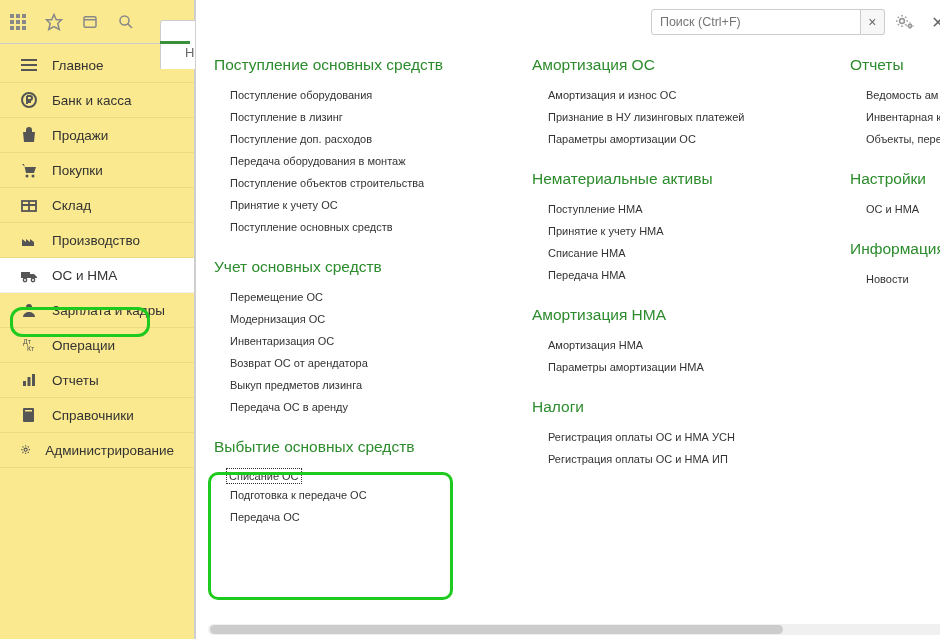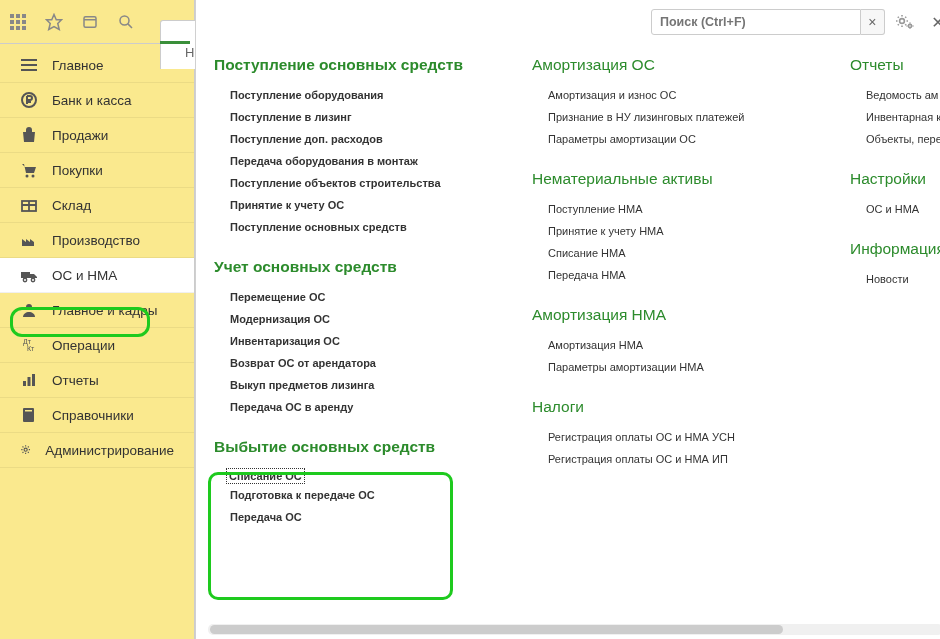--- a/index.html
+++ b/index.html
@@ -18,29 +18,29 @@
     .nav { display: flex; flex-direction: column; padding-top: 4px; }
     .nav-item { display: flex; align-items: center; height: 35px; padding: 0 20px; gap: 14px; cursor: pointer; color: #333; font-size: 13.5px; border-bottom: 1px solid rgba(0,0,0,0.06); }
     .nav-item .nav-icon { width: 18px; height: 18px; display: flex; align-items: center; justify-content: center; color: #555; }
     .nav-item.active { background: #fff; }
     .nav-highlight { position: absolute; border: 3px solid #1eca1e; border-radius: 12px; pointer-events:none; }
     .nav-highlight.item-os { left: 10px; top: 307px; width: 140px; height: 30px; }
     
     .content-panel { flex: 1; background: #fff; position: relative; display: flex; flex-direction: column; border-left: 1px solid #d0d0d0; }
     .panel-header { height: 44px; display: flex; align-items: center; justify-content: flex-end; padding: 0 12px; gap: 6px; }
     .search-box { display: flex; align-items: center; }
-    .search-input { width: 210px; height: 26px; border: 1px solid #ccc; border-radius: 3px 0 0 3px; padding: 0 8px; font-size: 12.5px; color: #999; outline: none; font-weight: bold; }
+    .search-input { width: 210px; height: 26px; border: 1px solid #ccc; border-radius: 3px 0 0 3px; padding: 0 8px; font-size: 12.5px; color: #999; outline: none; }
     .search-clear { width: 24px; height: 26px; border: 1px solid #ccc; border-left: none; border-radius: 0 3px 3px 0; background: #f7f7f7; display: flex; align-items: center; justify-content: center; cursor: pointer; font-size: 14px; color: #666; }
     .gear-btn { width: 28px; height: 26px; display: flex; align-items: center; justify-content: center; color: #999; cursor: pointer; }
     .close-btn { width: 26px; height: 26px; display: flex; align-items: center; justify-content: center; color: #666; cursor: pointer; font-size: 16px; }
     
     .panel-body { flex: 1; overflow: auto; padding: 12px 18px 18px 18px; position: relative; }
     .columns { display: flex; gap: 38px; }
     .col { display: flex; flex-direction: column; }
-    .col1 { width: 280px; font-weight: bold; }
+    .col1 { width: 280px; }
     .col2 { width: 280px; }
     .col3 { flex: 1; }
     
     .section { margin-bottom: 20px; }
     .section-title { color: #2c8b2c; font-size: 15.5px; margin-bottom: 10px; cursor: pointer; }
     .section-link { color: #333; font-size: 11px; padding: 5px 0 5px 16px; cursor: pointer; display: block; }
     .section-link.focused { outline: 1px dotted #333; outline-offset: -1px; display: inline-block; margin-left: 12px; padding: 2px 3px; }
     
     .section-highlight { position: absolute; border: 3px solid #1eca1e; border-radius: 10px; pointer-events:none; left: 12px; top: 428px; width: 245px; height: 128px; }
     .hscroll { position: absolute; left: 12px; right: 20px; bottom: 4px; height: 11px; background: #f0f0f0; border-radius: 5px; }
@@ -149,21 +149,21 @@
           </span>
           <span>ОС и НМА</span>
         </div>
       <div class="nav-item">
           <span class="nav-icon">
             <svg viewBox="0 0 18 18" fill="currentColor">
               <circle cx="9" cy="6" r="3"></circle>
               <path d="M3 16c0-3 3-5 6-5s6 2 6 5z"></path>
             </svg>
           </span>
-          <span>Главное и кадры</span>
+          <span>Зарплата и кадры</span>
         </div>
       <div class="nav-item">
           <span class="nav-icon">
             <svg viewBox="0 0 18 18" fill="none" stroke="currentColor" stroke-width="1.6">
               <text x="3" y="8" font-size="7" fill="currentColor" stroke="none">Дт</text>
               <text x="7" y="15" font-size="7" fill="currentColor" stroke="none">Кт</text>
             </svg>
           </span>
           <span>Операции</span>
         </div>

